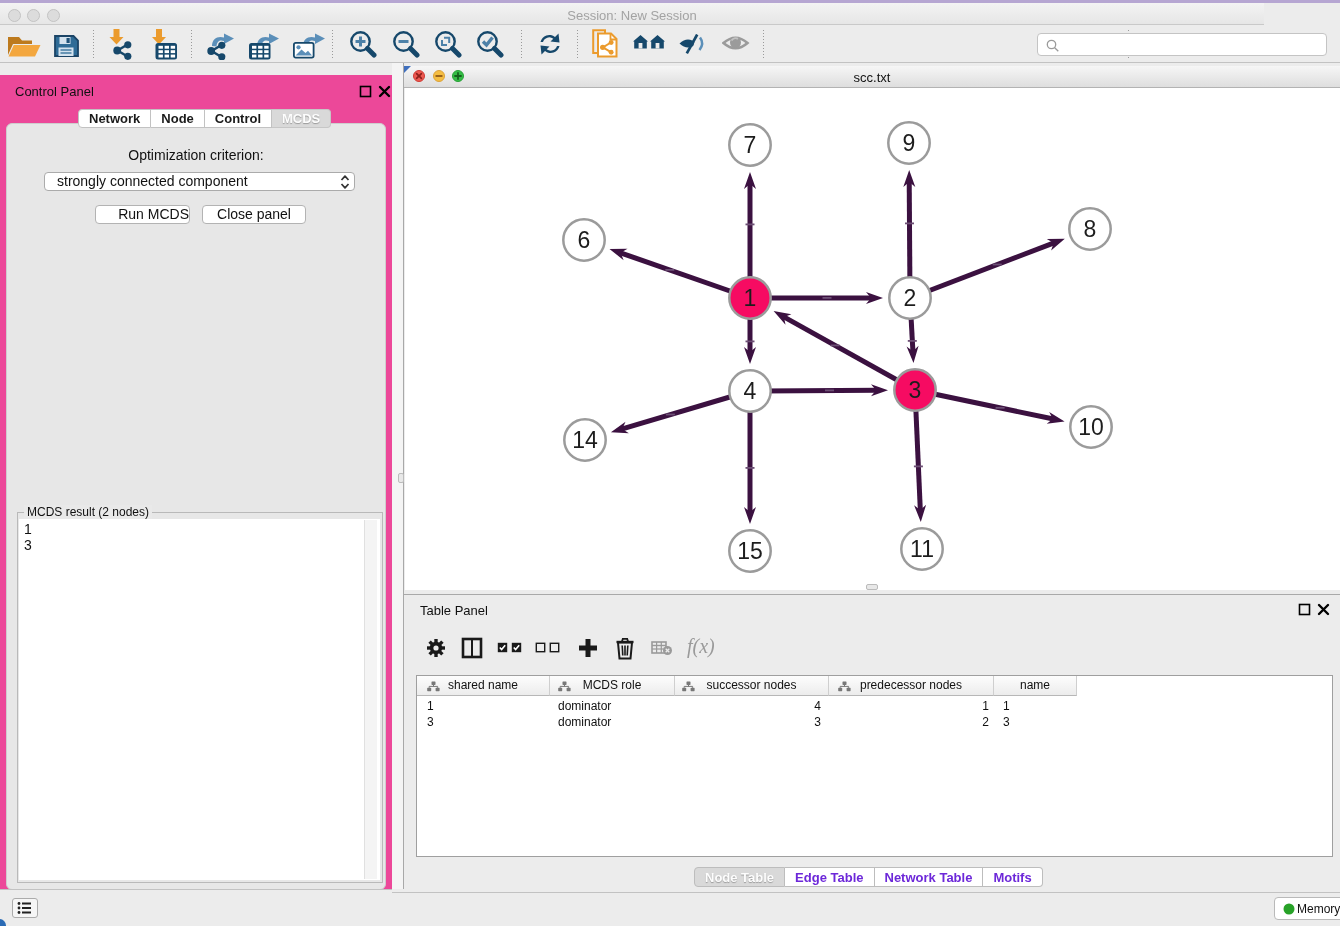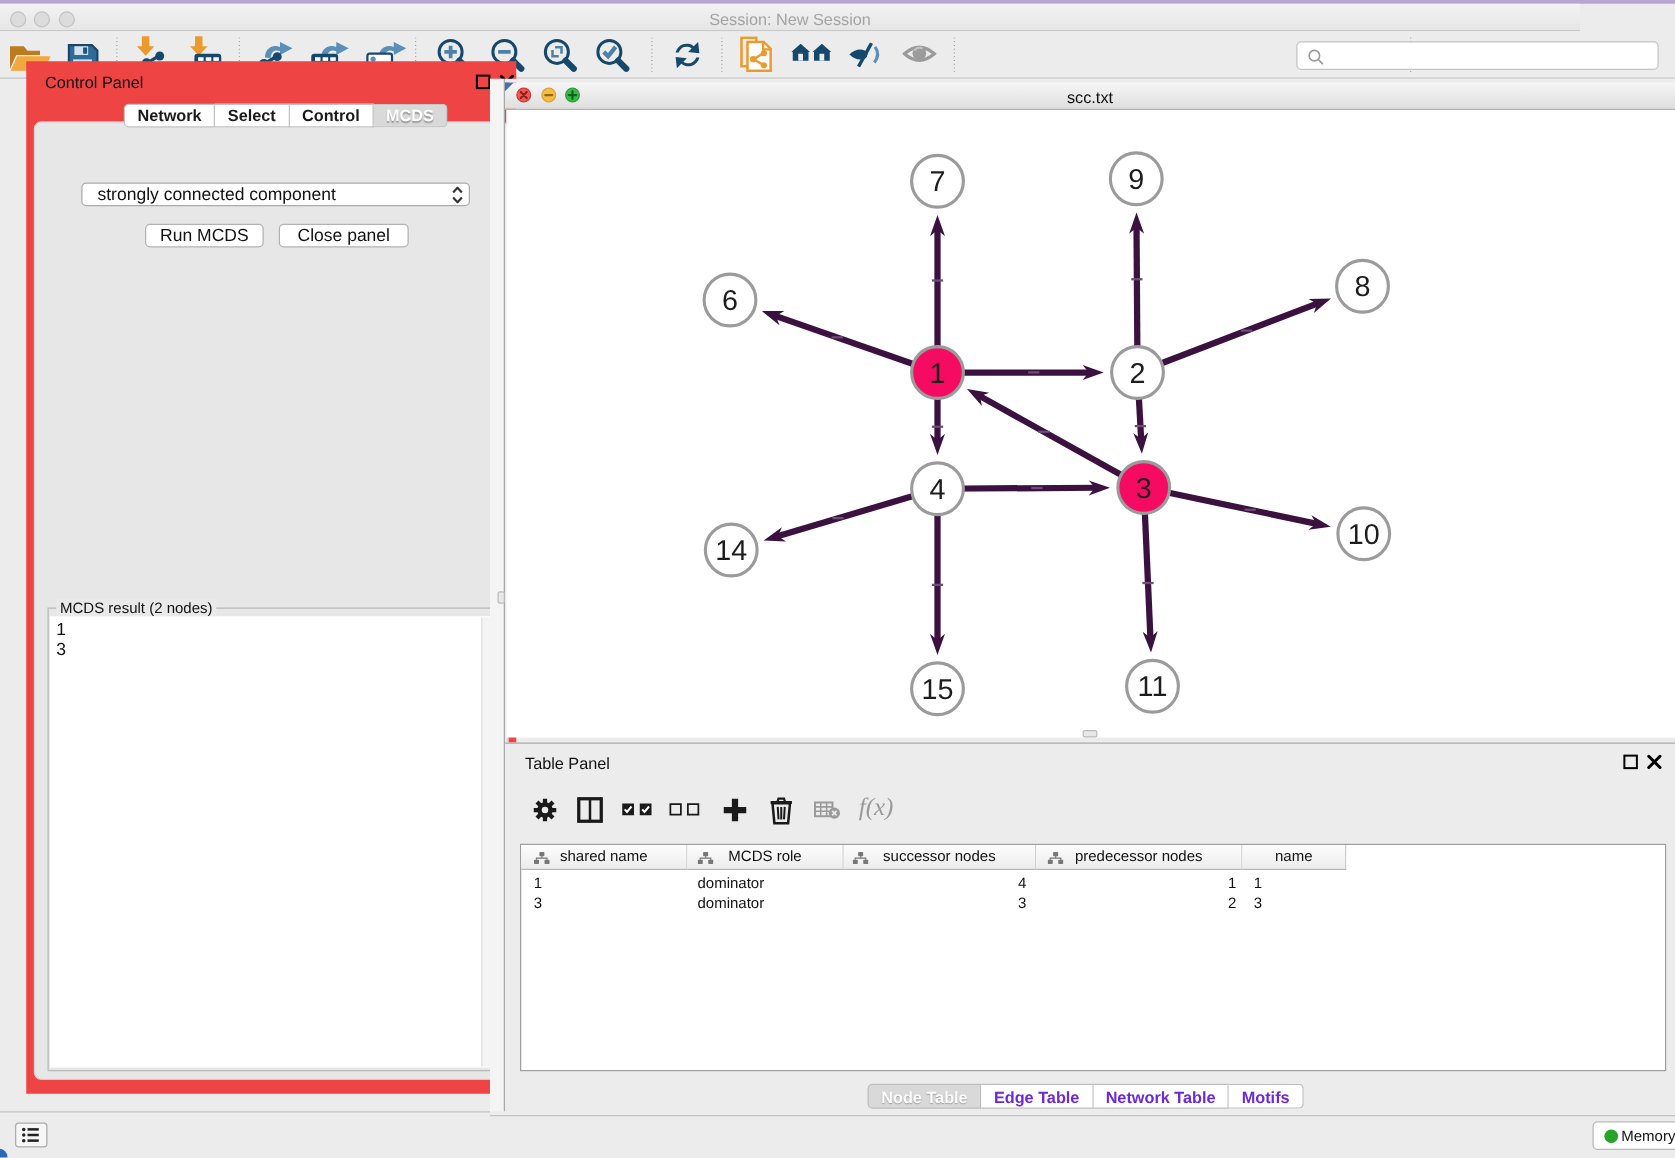--- a/index.html
+++ b/index.html
@@ -9,21 +9,21 @@
 
 #topstrip { left:0; top:0; width:1340px; height:3px; background:#b6a6d2; }
 #titlebar { left:0; top:3px; width:1264px; height:22px; background:linear-gradient(#f3f3f3,#e6e6e6); border-bottom:1px solid #c9c9c9; }
 .tl { position:absolute; top:6px; width:13px; height:13px; border-radius:50%; background:#dcdcdc; border:1px solid #c3c3c3; }
 #wintitle { width:100%; text-align:center; top:5px; font-size:13px; color:#a3a3a3; }
 
 #toolbar { left:0; top:25px; width:1340px; height:38px; background:#ececec; border-bottom:1px solid #c2c2c2; }
 .tsep { position:absolute; top:5px; height:28px; width:1px; background-image:linear-gradient(#9a9a9a 1px, transparent 1px); background-size:1px 3px; }
 #searchbox { left:1037px; top:8px; width:290px; height:23px; background:#fff; border:1px solid #c4c4c4; border-radius:4px; }
 
-#cpanel { left:0; top:49px; width:392px; height:826px; background:#ef4444;margin-left:21px; }
+#cpanel { left:0; top:75px; width:392px; height:826px; background:#ec4899; }
 #cptitle { left:15px; top:9px; font-size:13px; color:#111; }
 .tabstrip { position:absolute; display:flex; height:19px; }
 .tab { height:19px; background:#fff; border:1px solid #c2c2c2; border-left:none; font-size:13px; font-weight:600; color:#1a1a1a; text-align:center; line-height:18px; padding:0 10px; }
 .tab:first-child { border-left:1px solid #c2c2c2; border-radius:4px 0 0 4px; }
 .tab.sel { background:#d9d9d9; border-color:#c6c6c6; color:#fdfdfd; text-shadow:0 1px 1px #9a9a9a; border-radius:0 4px 4px 0; }
 #cpcontent { left:6px; top:48px; width:380px; height:767px; background:#e7e7e7; border:1px solid #cecece; border-radius:6px; }
 #optlabel { width:100%; top:72px; text-align:center; font-size:14px; color:#111; }
 #dropdown { left:44px; top:97px; width:311px; height:19px; background:#fff; border:1px solid #ababab; border-radius:4px; font-size:14px; color:#111; line-height:17px; padding-left:12px; }
 .btn { position:absolute; height:19px; background:#fff; border:1px solid #b3b3b3; border-radius:4px; font-size:14px; color:#111; text-align:center; line-height:17px; }
 #fieldset { left:17px; top:437px; width:366px; height:371px; border:1px solid #b9b9b9; }
@@ -217,31 +217,32 @@
 </div>
 <div id="cpanel" class="abs">
   <div id="cptitle" class="abs">Control Panel</div>
   <svg class="abs" style="left:359px;top:10px;" width="32" height="13" viewBox="0 0 32 13">
       <rect x="1.5" y="1.5" width="10" height="10" fill="none" stroke="#000" stroke-width="1.6"></rect>
       <path d="M21 2 L30 11 M30 2 L21 11" stroke="#000" stroke-width="2.4" stroke-linecap="round"></path>
     </svg>
   <div id="cpcontent" class="abs"></div>
   <div class="tabstrip" style="left:78px;top:34px;">
     <div class="tab">Network</div>
-      <div class="tab">Select</div>
+      <div class="tab">Node</div>
       <div class="tab">Control</div>
       <div class="tab sel">MCDS</div>
   </div>
+  <div id="optlabel" class="abs">Optimization criterion:</div>
   <div id="dropdown" class="abs">strongly connected component
     <svg width="10" height="14" viewBox="0 0 10 14" style="position:absolute;right:4px;top:2px;">
         <path d="M1.5 5 L5 1.2 L8.5 5" fill="none" stroke="#333" stroke-width="1.7" stroke-linejoin="round"></path>
         <path d="M1.5 9 L5 12.8 L8.5 9" fill="none" stroke="#333" stroke-width="1.7" stroke-linejoin="round"></path>
       </svg>
   </div>
-  <div class="btn abs" style="left:95px;top:130px;width:95px;">Run MCDS</div>
+  <div class="btn abs" style="left:95px;top:130px;width:95px;text-align:right;">Run MCDS</div>
   <div class="btn abs" style="left:202px;top:130px;width:104px;">Close panel</div>
   <div id="fieldset" class="abs"></div>
   <div id="mcdstext" class="abs">1<br>3</div>
   <div id="mcdsscroll" class="abs"></div>
   <div id="legend" class="abs">MCDS result (2 nodes)</div>
 </div>
 <div id="vsplit" class="abs"></div>
 <div id="vsplitline" class="abs"></div>
 <div class="abs" style="left:398px;top:473px;width:6px;height:10px;background:#e8e8e8;border:1px solid #bbb;border-radius:2px;"></div>
 <div id="netwin" class="abs">

